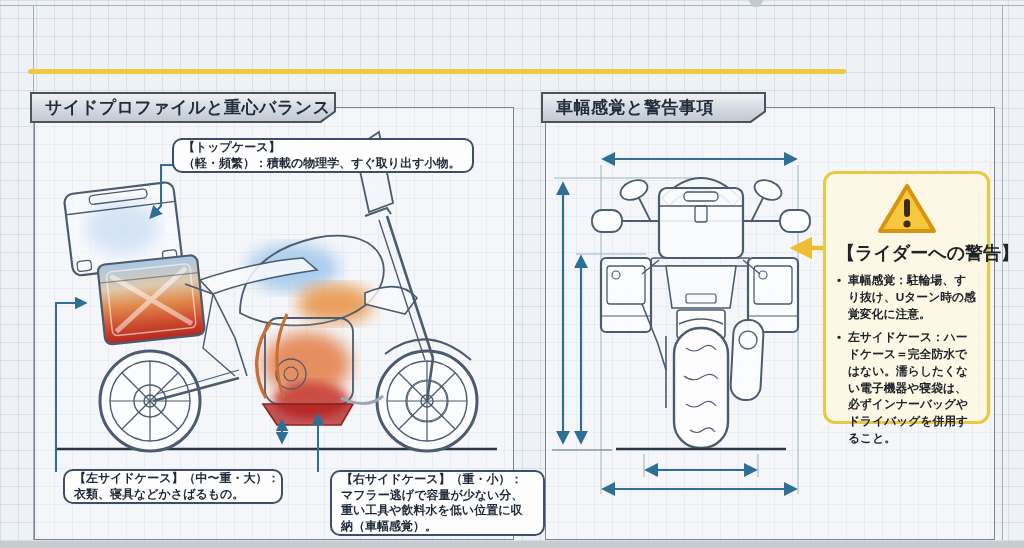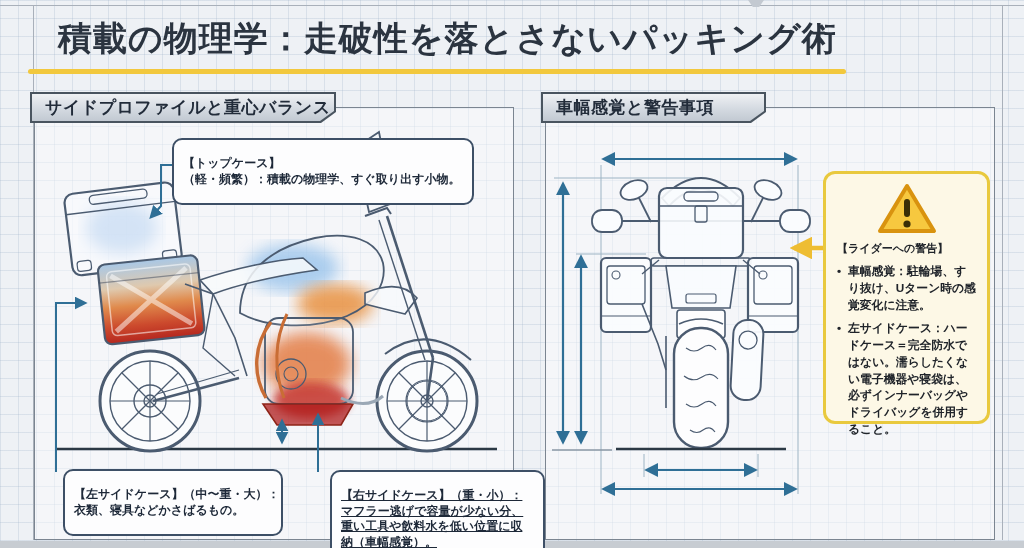--- a/index.html
+++ b/index.html
@@ -40,50 +40,49 @@
   .tab-inner{position:absolute;inset:2px;
     clip-path:polygon(0 0,100% 0,100% calc(100% - 10px),calc(100% - 14px) 100%,0 100%);
     background:linear-gradient(180deg,#eff1f4 0%,#d4dae1 55%,#c2c9d2 100%);
     display:flex;align-items:center;padding-left:13px;
     font-size:17px;font-weight:700;color:#222c3a;letter-spacing:.5px;white-space:nowrap;}
   #left-tab{left:30px;top:92px;width:306px;height:31px;text-align:right;}
   #right-tab{left:541px;top:92px;width:197px;height:31px;padding-left:28px;}
 
   .callout{
     position:absolute;background:#fdfdfe;border:2px solid #3d4f66;border-radius:10px;
-    padding:16px 9px;color:#1d2838;font-weight:700;line-height:1.3;
+    padding:0 9px;color:#1d2838;font-weight:700;line-height:1.3;
   }
   #co-topcase{left:172px;top:138px;width:280px;font-size:12px;}
   #co-leftcase{left:63px;top:469px;width:198px;font-size:12px;}
-  #co-rightcase{left:330px;top:470px;width:193px;font-size:12px;text-decoration:underline;}
+  #co-rightcase{left:330px;top:470px;width:193px;font-size:12px;}
   .callout .co-line{display:block;white-space:nowrap;}
   #co-rightcase .co-body,#co-leftcase .co-body{white-space:normal;}
 
   #warning-box{
     position:absolute;left:823px;top:171px;width:167px;height:253px;
     background:#fdf8e6;border:3px solid #e9c93e;border-radius:12px;
     box-sizing:border-box;padding:8px 11px 6px 11px;
   }
   #warning-icon{display:block;margin:0 auto;}
-  #warning-title{margin-top:5px;text-align:left;font-size:11px;font-weight:800;color:#20242a;white-space:nowrap;}
+  #warning-title{margin-top:5px;text-align:right;font-size:18px;font-weight:800;color:#20242a;white-space:nowrap;}
   .warning-bullet{display:flex;margin-top:7px;font-size:11.8px;font-weight:700;color:#20242a;line-height:1.42;}
   .warning-bullet .dot{width:11px;flex:0 0 11px;}
   .panel-svg{position:absolute;inset:0;width:100%;height:100%;}
 </style>
 </head>
 <body>
 <div id="stage">
 
   <div class="frame-line" style="left:0;top:5px;width:1024px;height:1px;"></div>
   <div class="frame-line" style="left:33px;top:5px;width:1px;height:535px;"></div>
   <div class="frame-line" style="left:1002px;top:5px;width:1px;height:535px;"></div>
   <div id="top-notch"></div>
   <div id="bottom-strip"></div>
 
-  <div id="main-title">積載の物理学：走破性を落とさないパッキング術</div>
   <div id="title-underline"></div>
 
   <div id="left-panel" class="panel">
     <svg class="panel-svg" viewBox="0 0 478 431">
       <defs>
         <linearGradient id="caseGrad" x1="0" y1="0" x2="0" y2="1">
           <stop offset="0" stop-color="#a9c8e6"></stop>
             <stop offset=".32" stop-color="#dfc9ae"></stop>
           <stop offset=".55" stop-color="#e08a4c"></stop>
             <stop offset=".8" stop-color="#cc4a2d"></stop>

